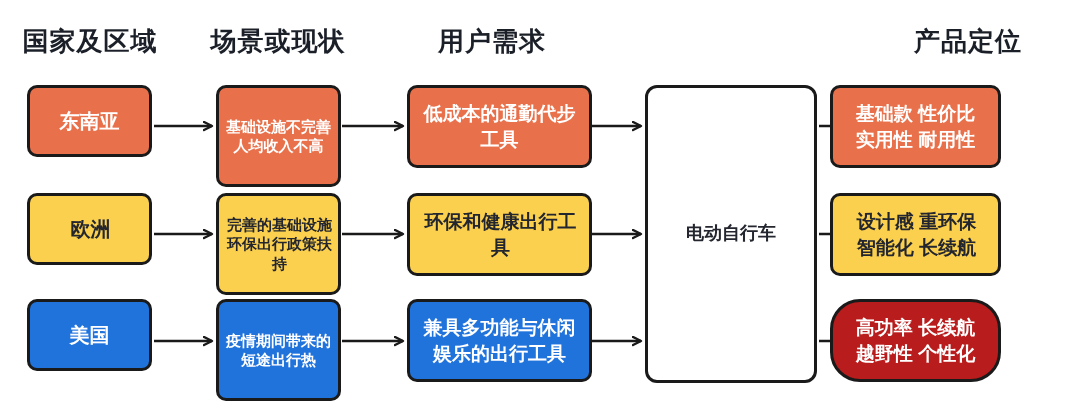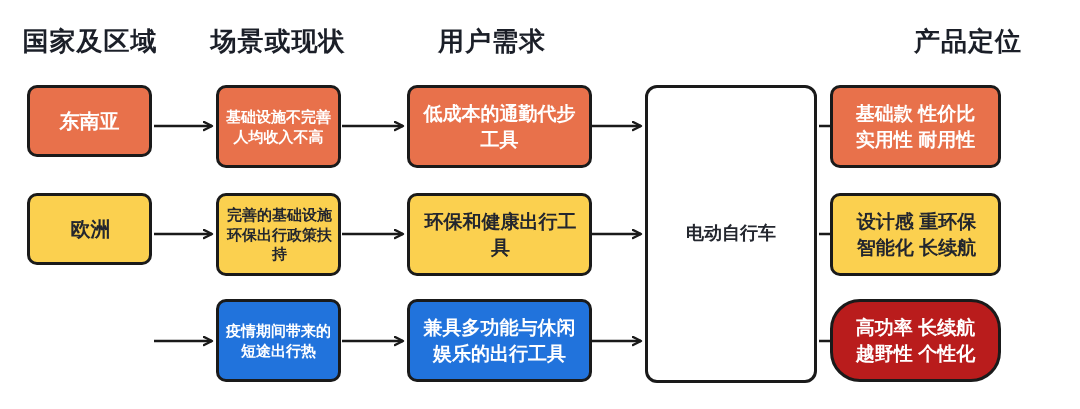--- a/index.html
+++ b/index.html
@@ -29,21 +29,21 @@
     display: flex;
     align-items: center;
     justify-content: center;
     text-align: center;
     font-weight: bold;
     white-space: pre-line;
     padding: 4px 6px;
     line-height: 1.32;
   }
   .region-node   { left: 27px;  width: 125px; height: 72px; font-size: 20px; }
-  .scenario-node { left: 216px; width: 125px; height: 83px; font-size: 15px; line-height: 1.3; }
+  .scenario-node { left: 216px; width: 125px; height: 102px; font-size: 15px; line-height: 1.3; }
   .need-node     { left: 407px; width: 185px; height: 83px; font-size: 19px; }
   .position-node { left: 830px; width: 171px; height: 83px; font-size: 19px; }
   .row-1 { top: 85px; }
   .row-2 { top: 193px; padding-left: 8px; }
   .row-3 { top: 299px; }
   .solution-node {
     left: 645px; top: 85px; width: 172px; height: 298px;
     background: #ffffff;
     font-size: 18px;
     font-weight: 700;
@@ -94,20 +94,21 @@
 
   <div class="node region-node row-2" style="background: rgb(251, 208, 79); color: rgb(35, 38, 46);">欧洲</div>
   <div class="node scenario-node row-2" style="background: rgb(251, 208, 79); color: rgb(35, 38, 46);">完善的基础设施
 环保出行政策扶
 持</div>
   <div class="node need-node row-2" style="background: rgb(251, 208, 79); color: rgb(35, 38, 46);">环保和健康出行工
 具</div>
   <div class="node position-node row-2" style="background: rgb(251, 208, 79); color: rgb(35, 38, 46);">设计感 重环保
 智能化 长续航</div>
 
+  <div class="node region-node row-3" style="background: rgb(33, 115, 220); color: rgb(255, 255, 255);">美国</div>
   <div class="node scenario-node row-3" style="background: rgb(33, 115, 220); color: rgb(255, 255, 255);">疫情期间带来的
 短途出行热</div>
   <div class="node need-node row-3" style="background: rgb(33, 115, 220); color: rgb(255, 255, 255);">兼具多功能与休闲
 娱乐的出行工具</div>
   <div class="node position-node row-3" style="background: #b91c1c; color: rgb(255, 255, 255); border-radius: 30px;">高功率 长续航
 越野性 个性化</div>
 
   <div class="node solution-node" style="background: rgb(255, 255, 255); color: rgb(35, 38, 46);">电动自行车</div>
 
 </div>

